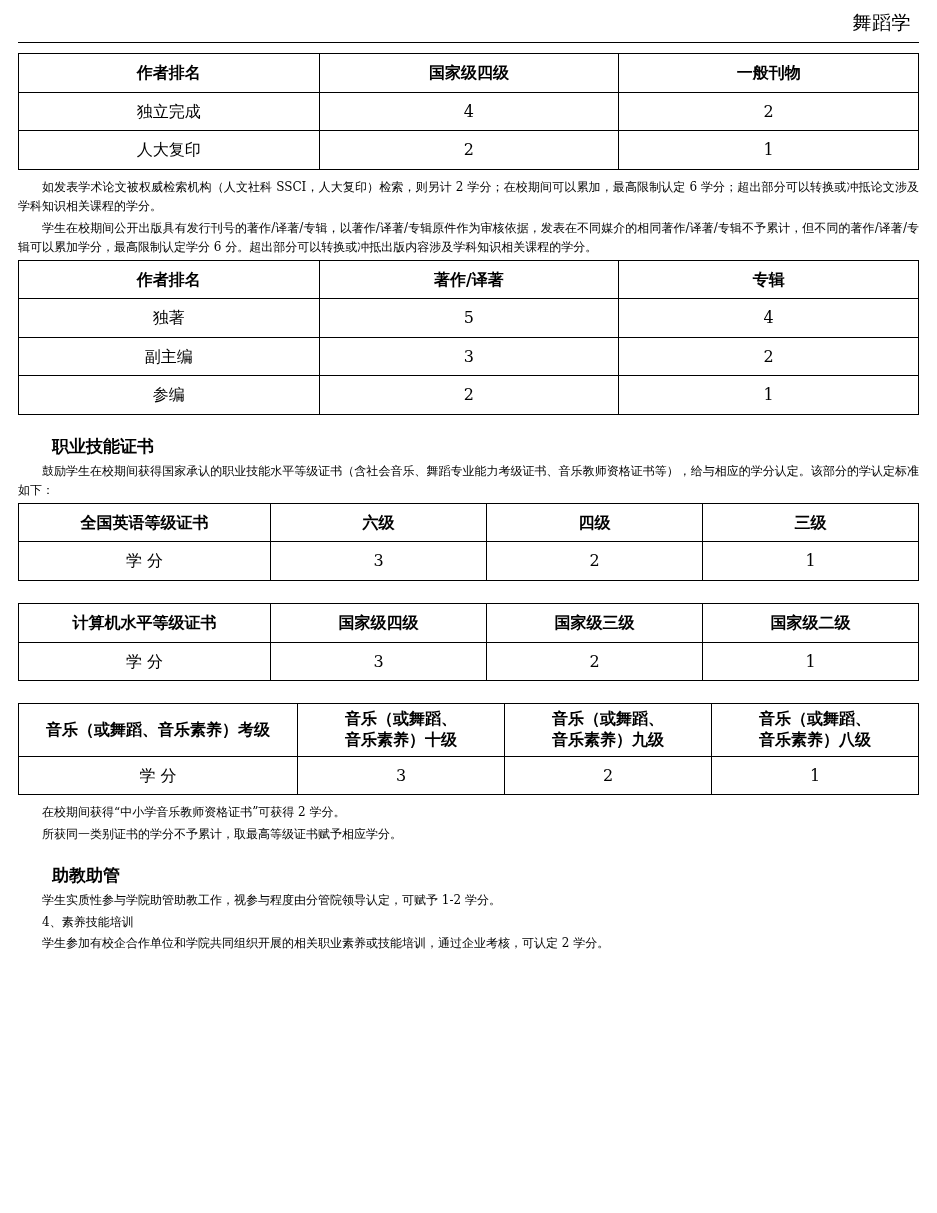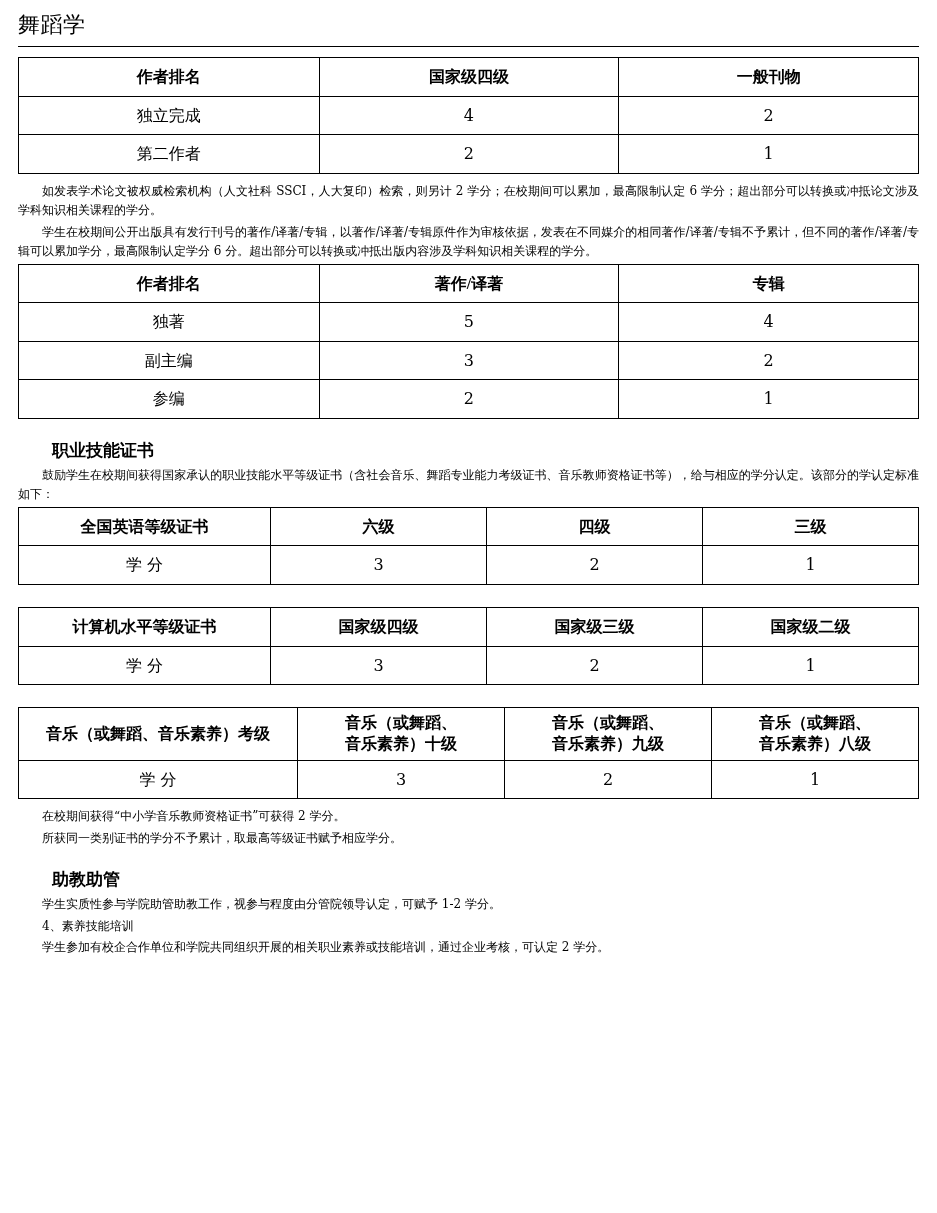--- a/index.html
+++ b/index.html
@@ -14,21 +14,22 @@
     color: #000000;
   }
   .page {
     width: 937px;
     min-height: 1213px;
     box-sizing: border-box;
     padding: 8px 18px 10px 18px;
     position: relative;
   }
   .header {
-    font-size: 22px;
+    text-align: right;
+    font-size: 19px;
     font-family: Liberation Serif, serif;
     padding-right: 8px;
     padding-top: 2px;
     padding-bottom: 6px;
     letter-spacing: 0.5px;
   }
   .hrule {
     border: none;
     border-top: 1px solid #000;
     margin: 0 0 10px 0;
@@ -42,21 +43,20 @@
   table.doc-table td {
     border: 1px solid #000000;
     text-align: center;
     vertical-align: middle;
     font-size: 16px;
     padding: 8px 4px;
     line-height: 1.35;
   }
   table.doc-table td.hdr {
     font-weight: bold;
-    font-family: Liberation Serif, serif;
   }
   table.doc-table td.two-line {
     line-height: 1.3;
     padding: 5px 4px;
   }
   p.para {
     font-size: 12px;
     line-height: 1.62;
     margin: 0 0 2px 0;
     text-align: justify;
@@ -93,21 +93,21 @@
         <td class="hdr">作者排名</td>
         <td class="hdr">国家级四级</td>
         <td class="hdr">一般刊物</td>
       </tr>
       <tr>
         <td>独立完成</td>
         <td>4</td>
         <td>2</td>
       </tr>
       <tr>
-        <td>第二作者</td>
+        <td>人大复印</td>
         <td>2</td>
         <td>1</td>
       </tr>
     </tbody>
   </table>
 
   <p class="para first-block">如发表学术论文被权威检索机构（人文社科 SSCI，人大复印）检索，则另计 2 学分；在校期间可以累加，最高限制认定 6 学分；超出部分可以转换或冲抵论文涉及学科知识相关课程的学分。</p>
   <p class="para">学生在校期间公开出版具有发行刊号的著作/译著/专辑，以著作/译著/专辑原件作为审核依据，发表在不同媒介的相同著作/译著/专辑不予累计，但不同的著作/译著/专辑可以累加学分，最高限制认定学分 6 分。超出部分可以转换或冲抵出版内容涉及学科知识相关课程的学分。</p>
 
   <table class="doc-table">

